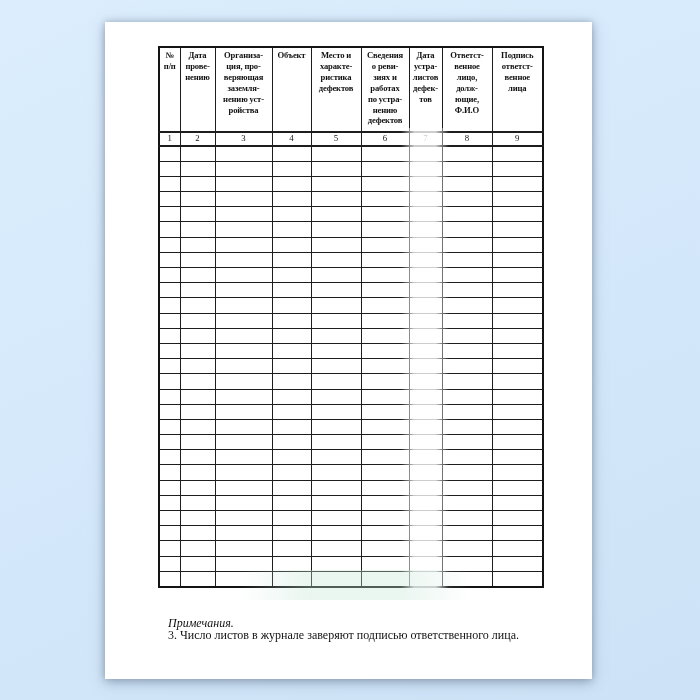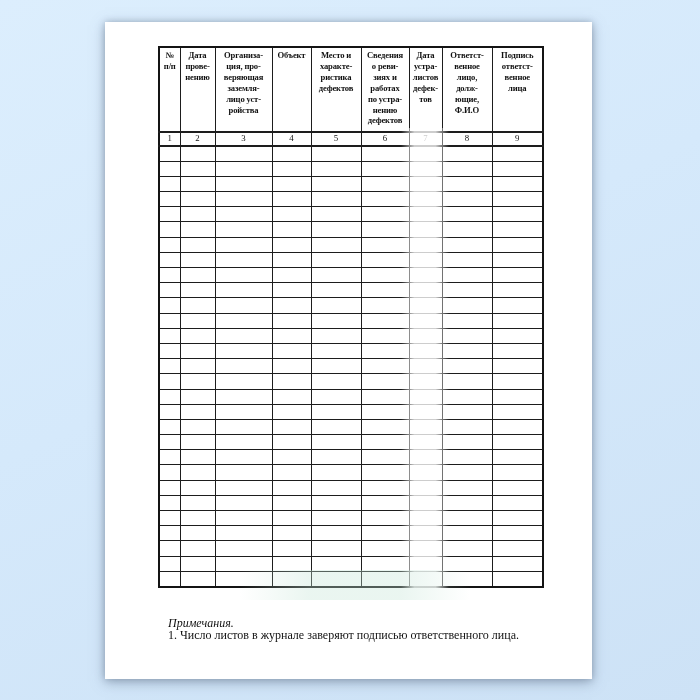--- a/index.html
+++ b/index.html
@@ -95,21 +95,21 @@
             <th>
               <div>Дата</div>
               <div>прове-</div>
               <div>нению</div>
             </th>
             <th>
               <div>Организа-</div>
               <div>ция, про-</div>
               <div>веряющая</div>
               <div>заземля-</div>
-              <div>лицо уст-</div>
+              <div>нению уст-</div>
               <div>ройства</div>
             </th>
             <th>
               <div>Объект</div>
             </th>
             <th>
               <div>Место и</div>
               <div>характе-</div>
               <div>ристика</div>
               <div>дефектов</div>
@@ -479,18 +479,18 @@
           </tr>
         </tbody>
     </table>
 
     <div class="fade-strip"></div>
     <div class="green-wash"></div>
 
     <div class="notes">
       <div class="notes-title">Примечания.</div>
       <div>
-          <div class="note-line">1. Число листов в журнале заверяют подписью ответственного лица.</div>
+          <div class="note-line">3. Число листов в журнале заверяют подписью ответственного лица.</div>
         </div>
     </div>
 
   </div>
 </div>
 
 </body></html>

